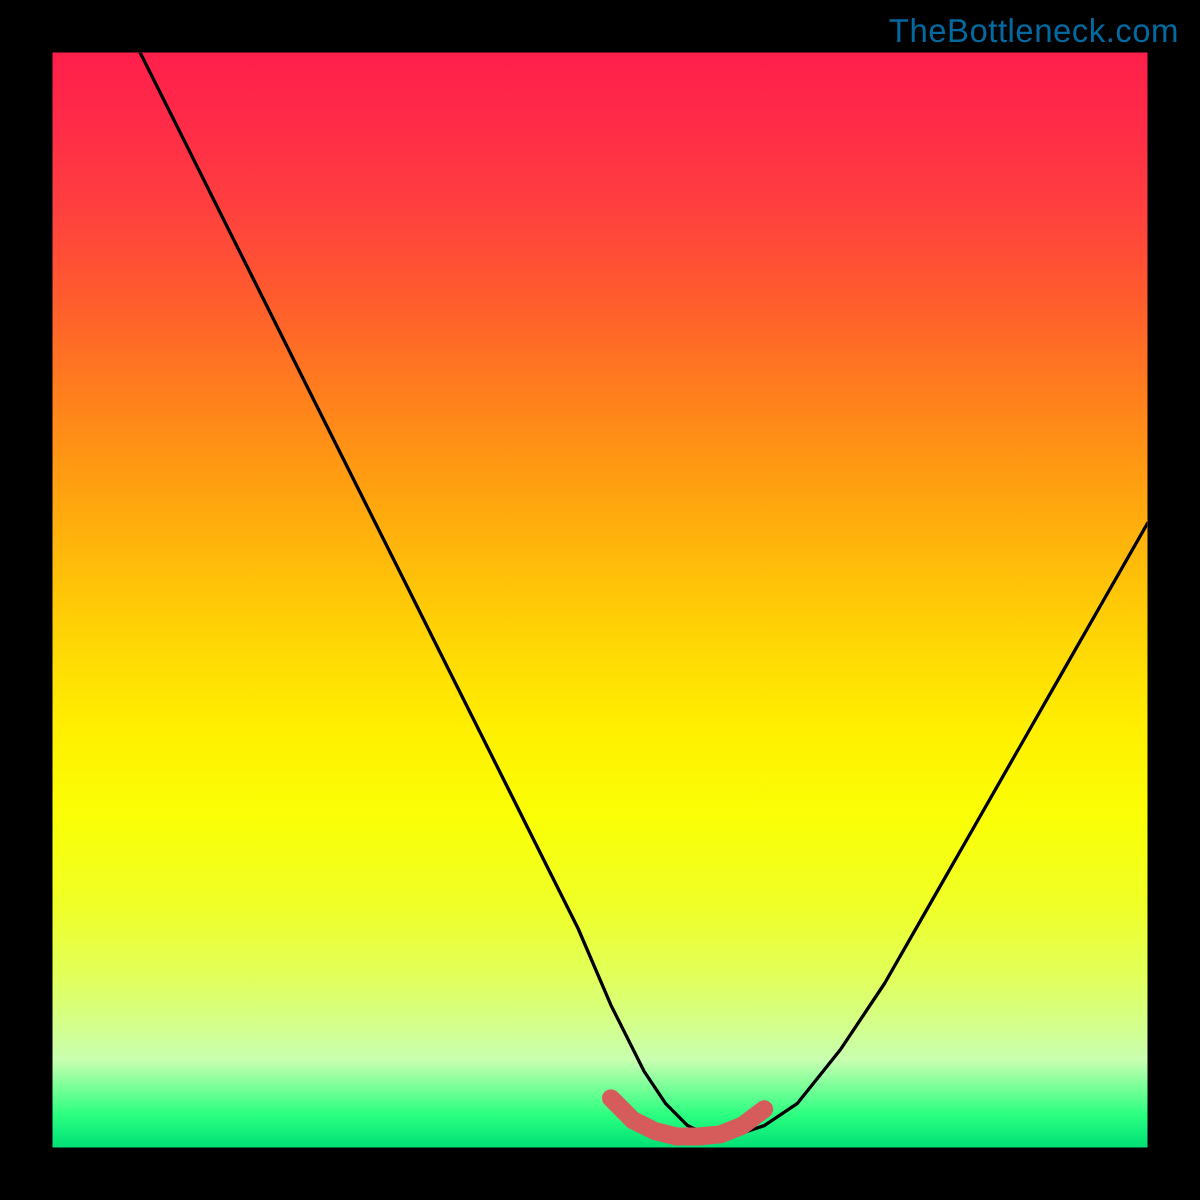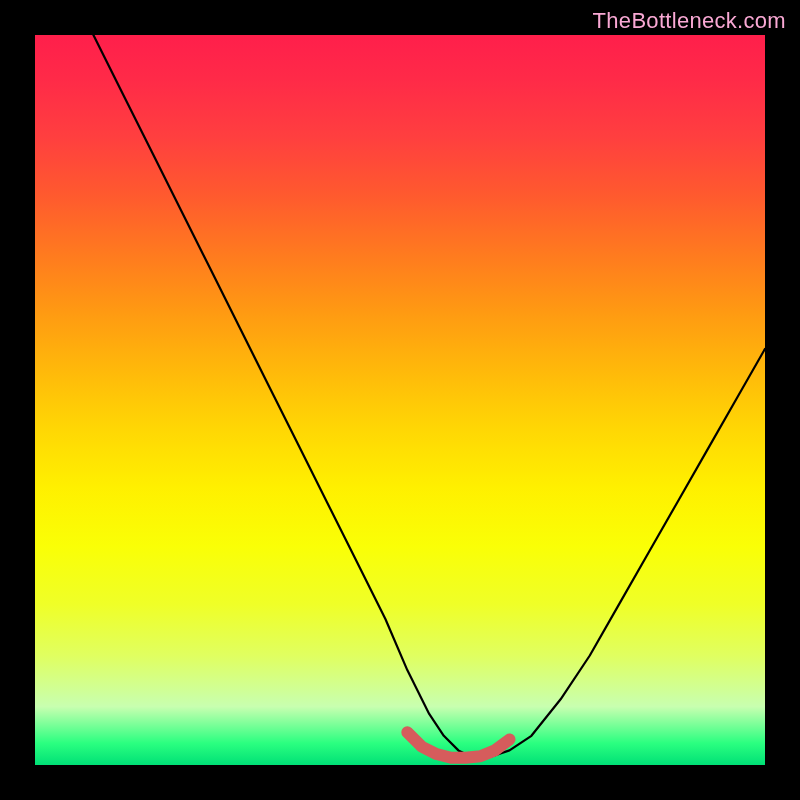--- a/index.html
+++ b/index.html
@@ -38,21 +38,21 @@
       #e0ff60 85%,
       #c8ffb0 92%,
       #2bff80 97%,
       #00e076 100%
     );
   }
   .watermark {
     position: absolute;
     top: 8px;
     right: 14px;
-    color: #f9a8d4;
+    color: #0369a1;
     font-size: 22px;
     font-weight: 500;
     letter-spacing: 0.3px;
     user-select: none;
   }
   svg.curve {
     position: absolute;
     left: 0;
     top: 0;
     width: 730px;

